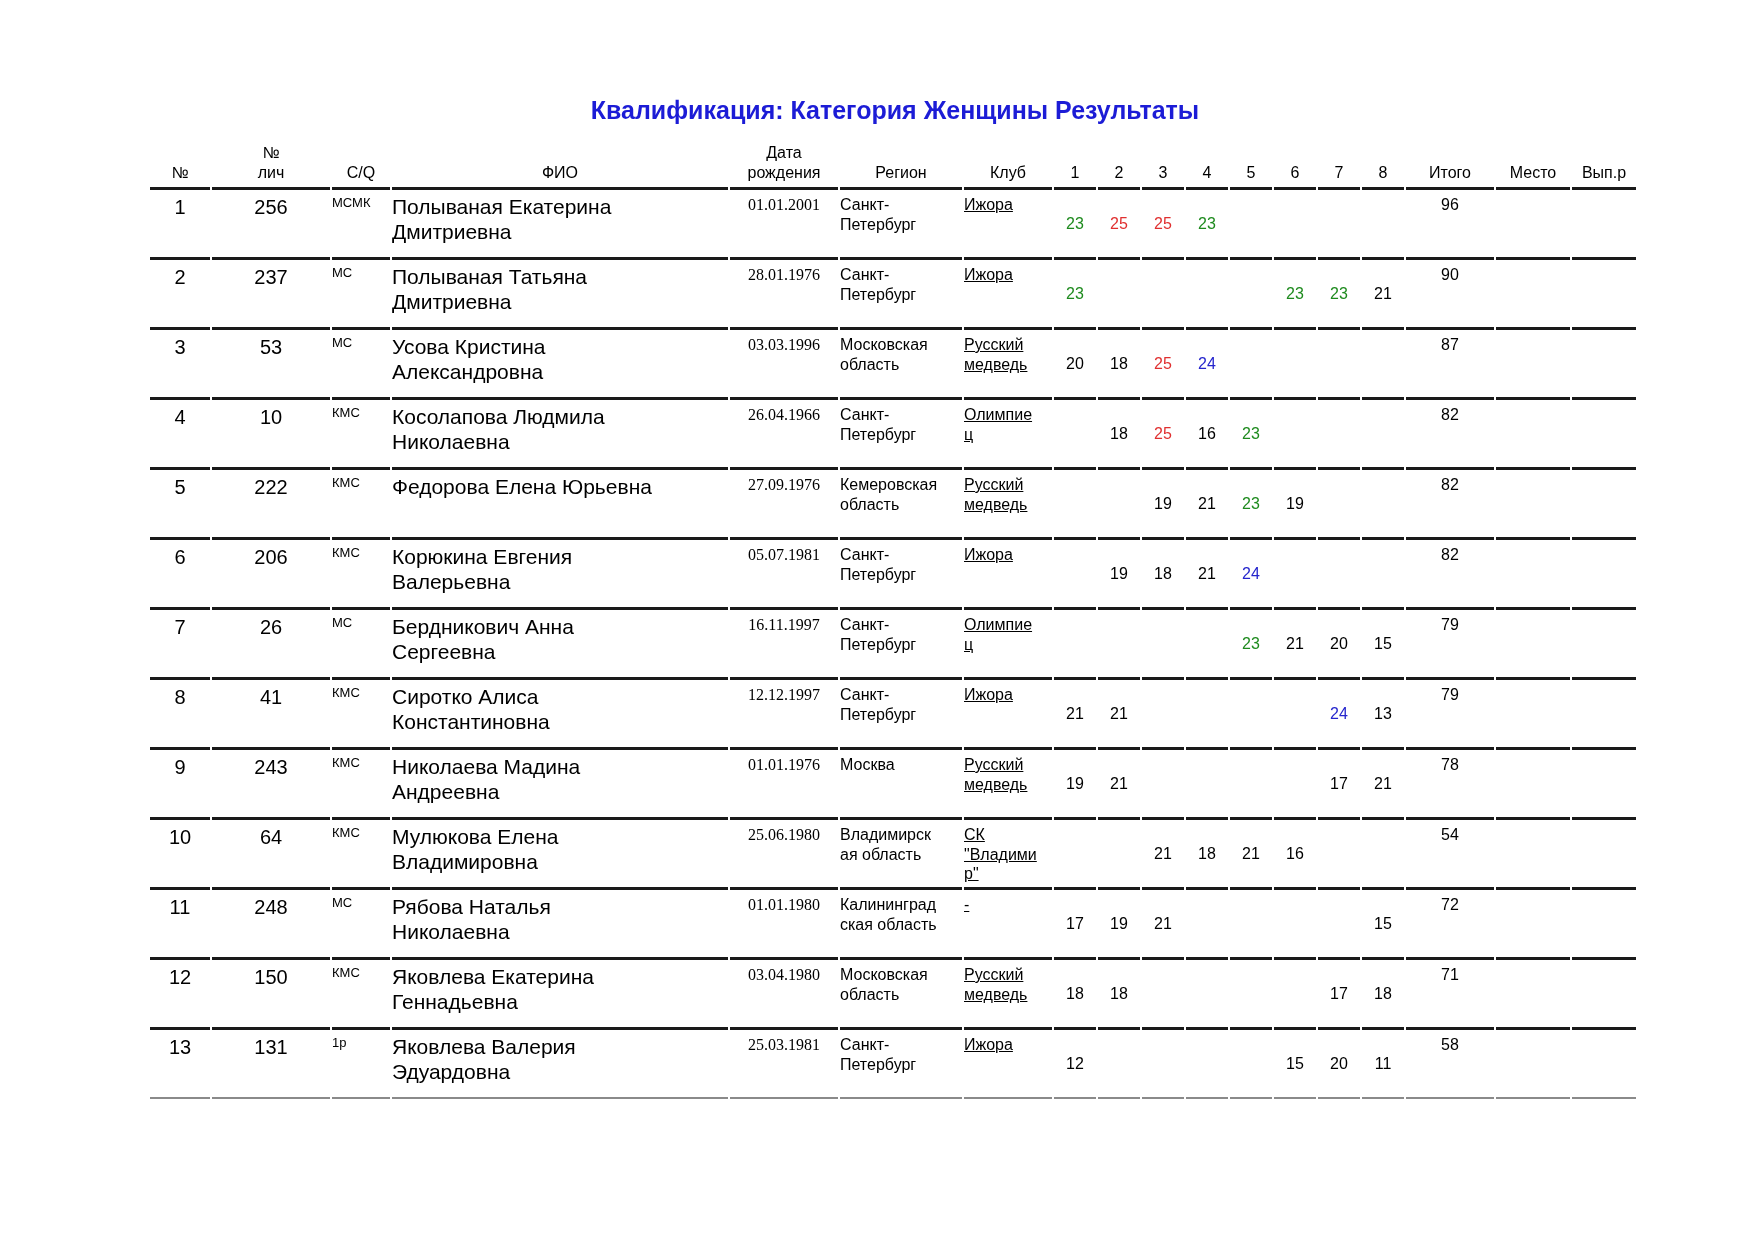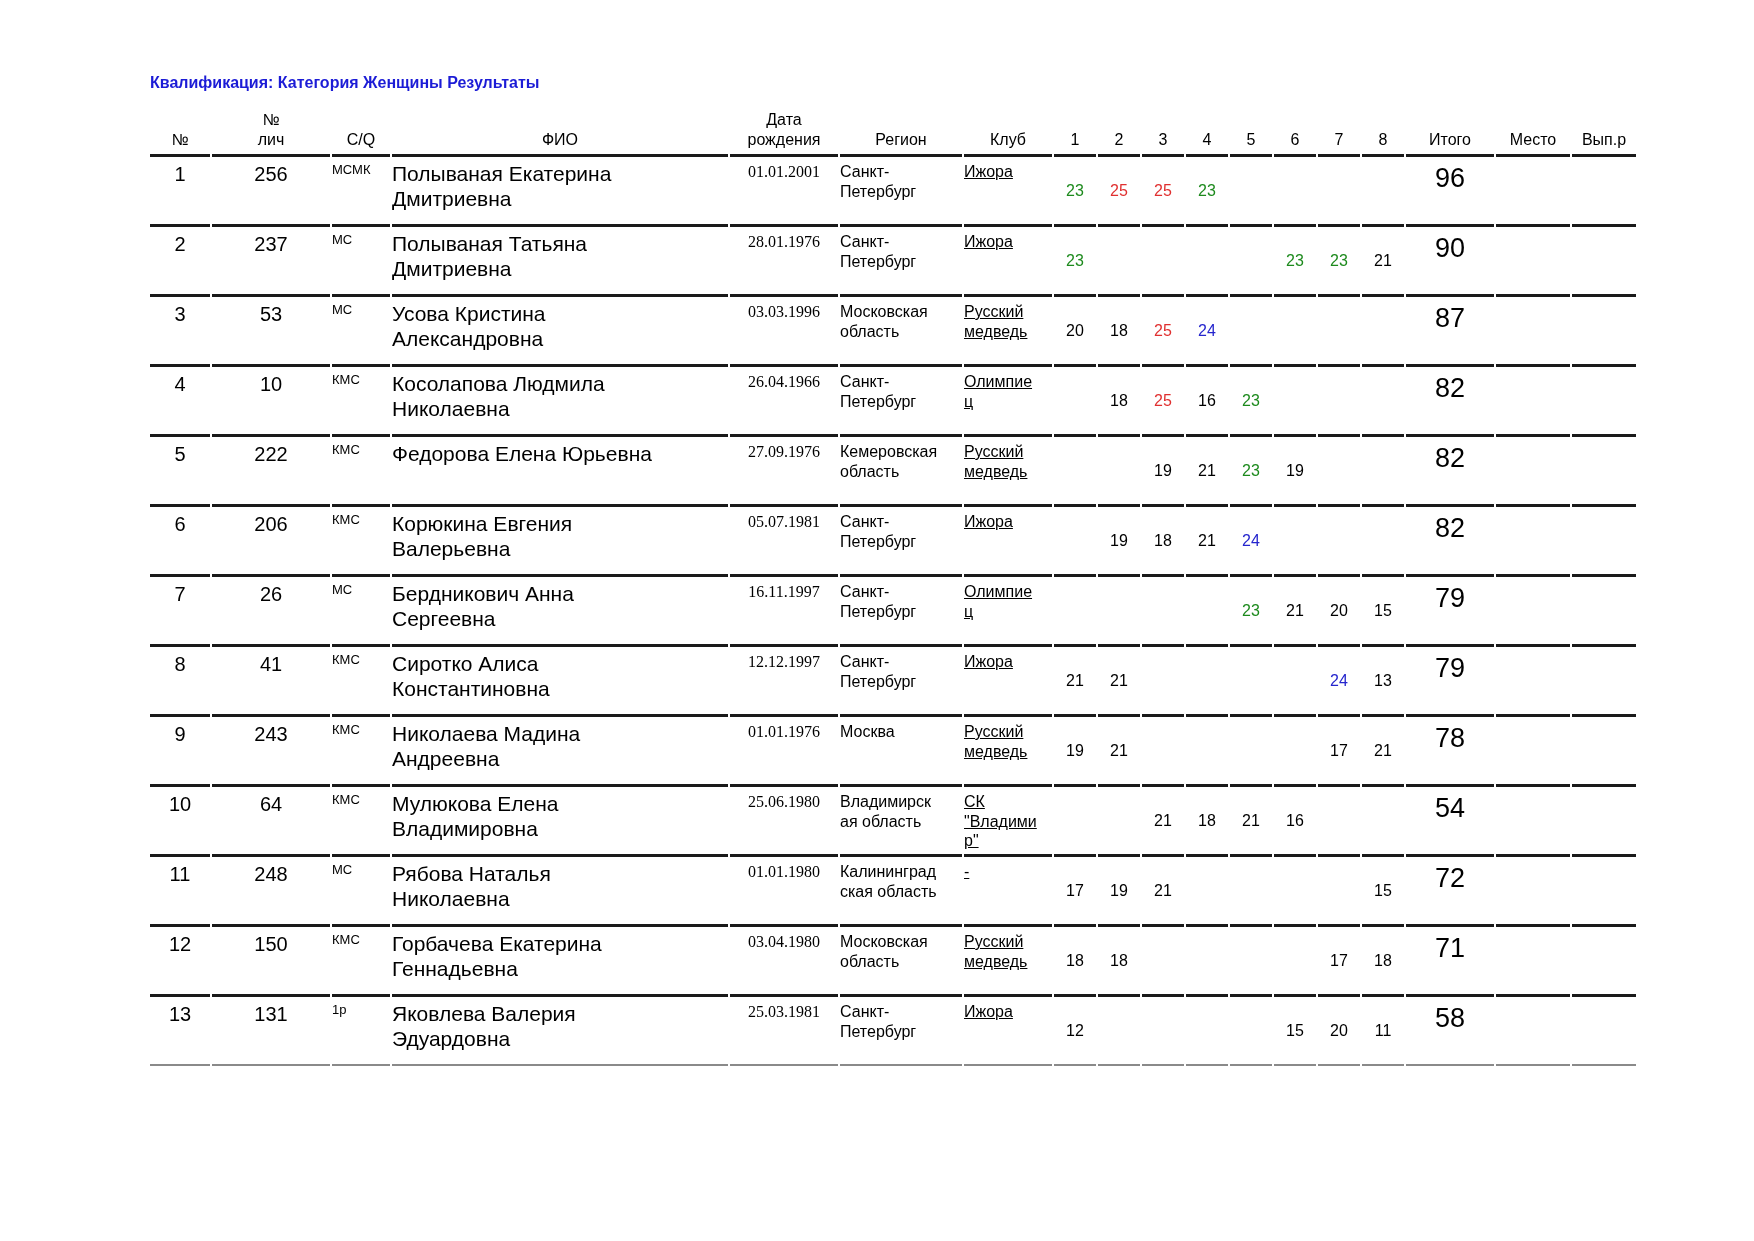--- a/index.html
+++ b/index.html
@@ -6,25 +6,25 @@
   .page{
     position:relative;
     width:1754px;
     height:1241px;
     background:#ffffff;
     font-family:"Liberation Sans", sans-serif;
     color:#000000;
     overflow:hidden;
   }
   .title{
-    padding-top:74px;
+    padding-top:96px;
     width:1490px;
     margin-left:150px;
-    text-align:left;
-    font-size:16px;
+    text-align:center;
+    font-size:25px;
     font-weight:bold;
     color:#1c1cd6;
   }
   table.results{
     table-layout:fixed;
     border-collapse:separate;
     border-spacing:2px 0;
     width:1490px;
     margin-left:148px;
     margin-top:14px;
@@ -64,21 +64,21 @@
   tbody tr:last-child td{
     border-bottom:2px solid #8a8a8a;
   }
   td.num,td.bib{font-size:20px;text-align:center;}
   td.cq{font-size:13px;text-align:left;}
   td.name{font-size:21px;line-height:1.18;text-align:left;padding-right:66px;}
   td.dob{text-align:center;font-family:Liberation Serif, serif;}
   td.region{text-align:left;padding-right:24px;line-height:1.22;overflow-wrap:break-word;word-break:break-word;}
   td.club{text-align:left;padding-right:14px;line-height:1.22;overflow-wrap:break-word;word-break:break-word;text-decoration:underline;}
   td.score{text-align:center;vertical-align:middle;padding-top:0;}
-  td.total{font-size:27px;text-align:center;}
+  td.total{font-size:16px;text-align:center;}
   td.place,td.rank{text-align:center;}
 </style>
 </head>
 <body>
 
 <div class="page">
 
   <div class="title" style="color: rgb(28, 28, 214);">Квалификация: Категория Женщины Результаты</div>
 
   <table class="results">
@@ -344,21 +344,21 @@
     <td class="score"></td>
     <td class="score">15</td>
     <td class="total">72</td>
     <td class="place"></td>
     <td class="rank"></td>
   </tr>
         <tr>
     <td class="num">12</td>
     <td class="bib">150</td>
     <td class="cq">КМС</td>
-    <td class="name">Горбачева Екатерина Геннадьевна</td>
+    <td class="name">Яковлева Екатерина Геннадьевна</td>
     <td class="dob">03.04.1980</td>
     <td class="region">Московская область</td>
     <td class="club">Русский медведь</td>
     <td class="score">18</td>
     <td class="score">18</td>
     <td class="score"></td>
     <td class="score"></td>
     <td class="score"></td>
     <td class="score"></td>
     <td class="score">17</td>

